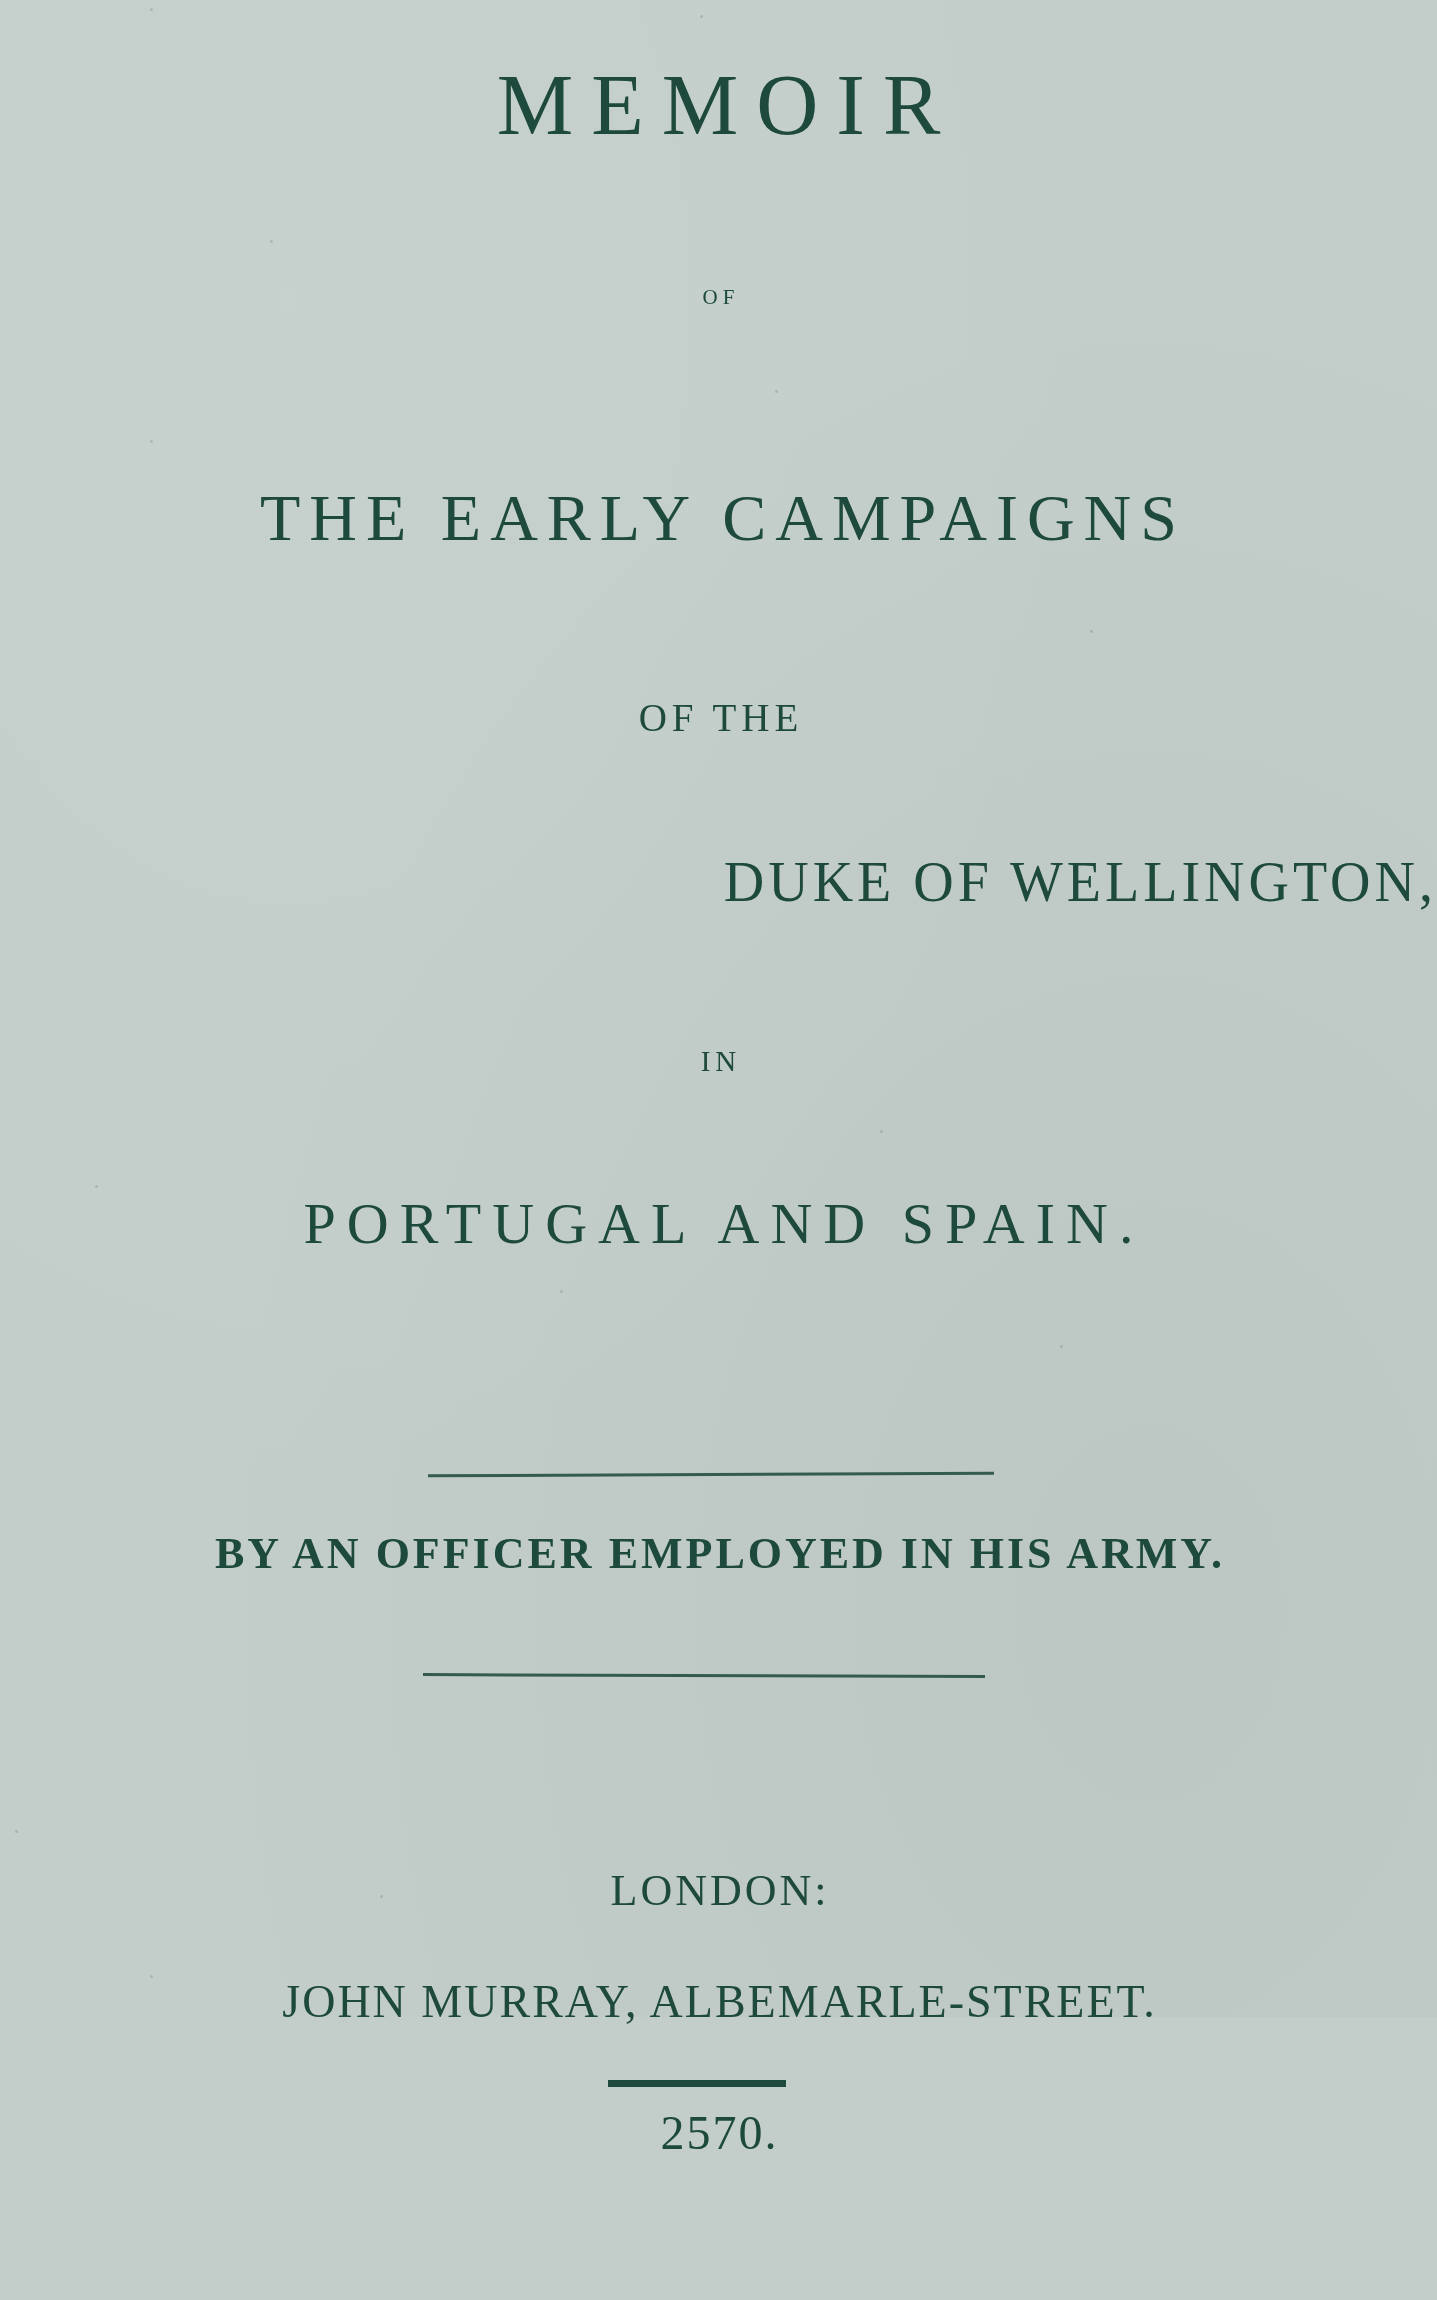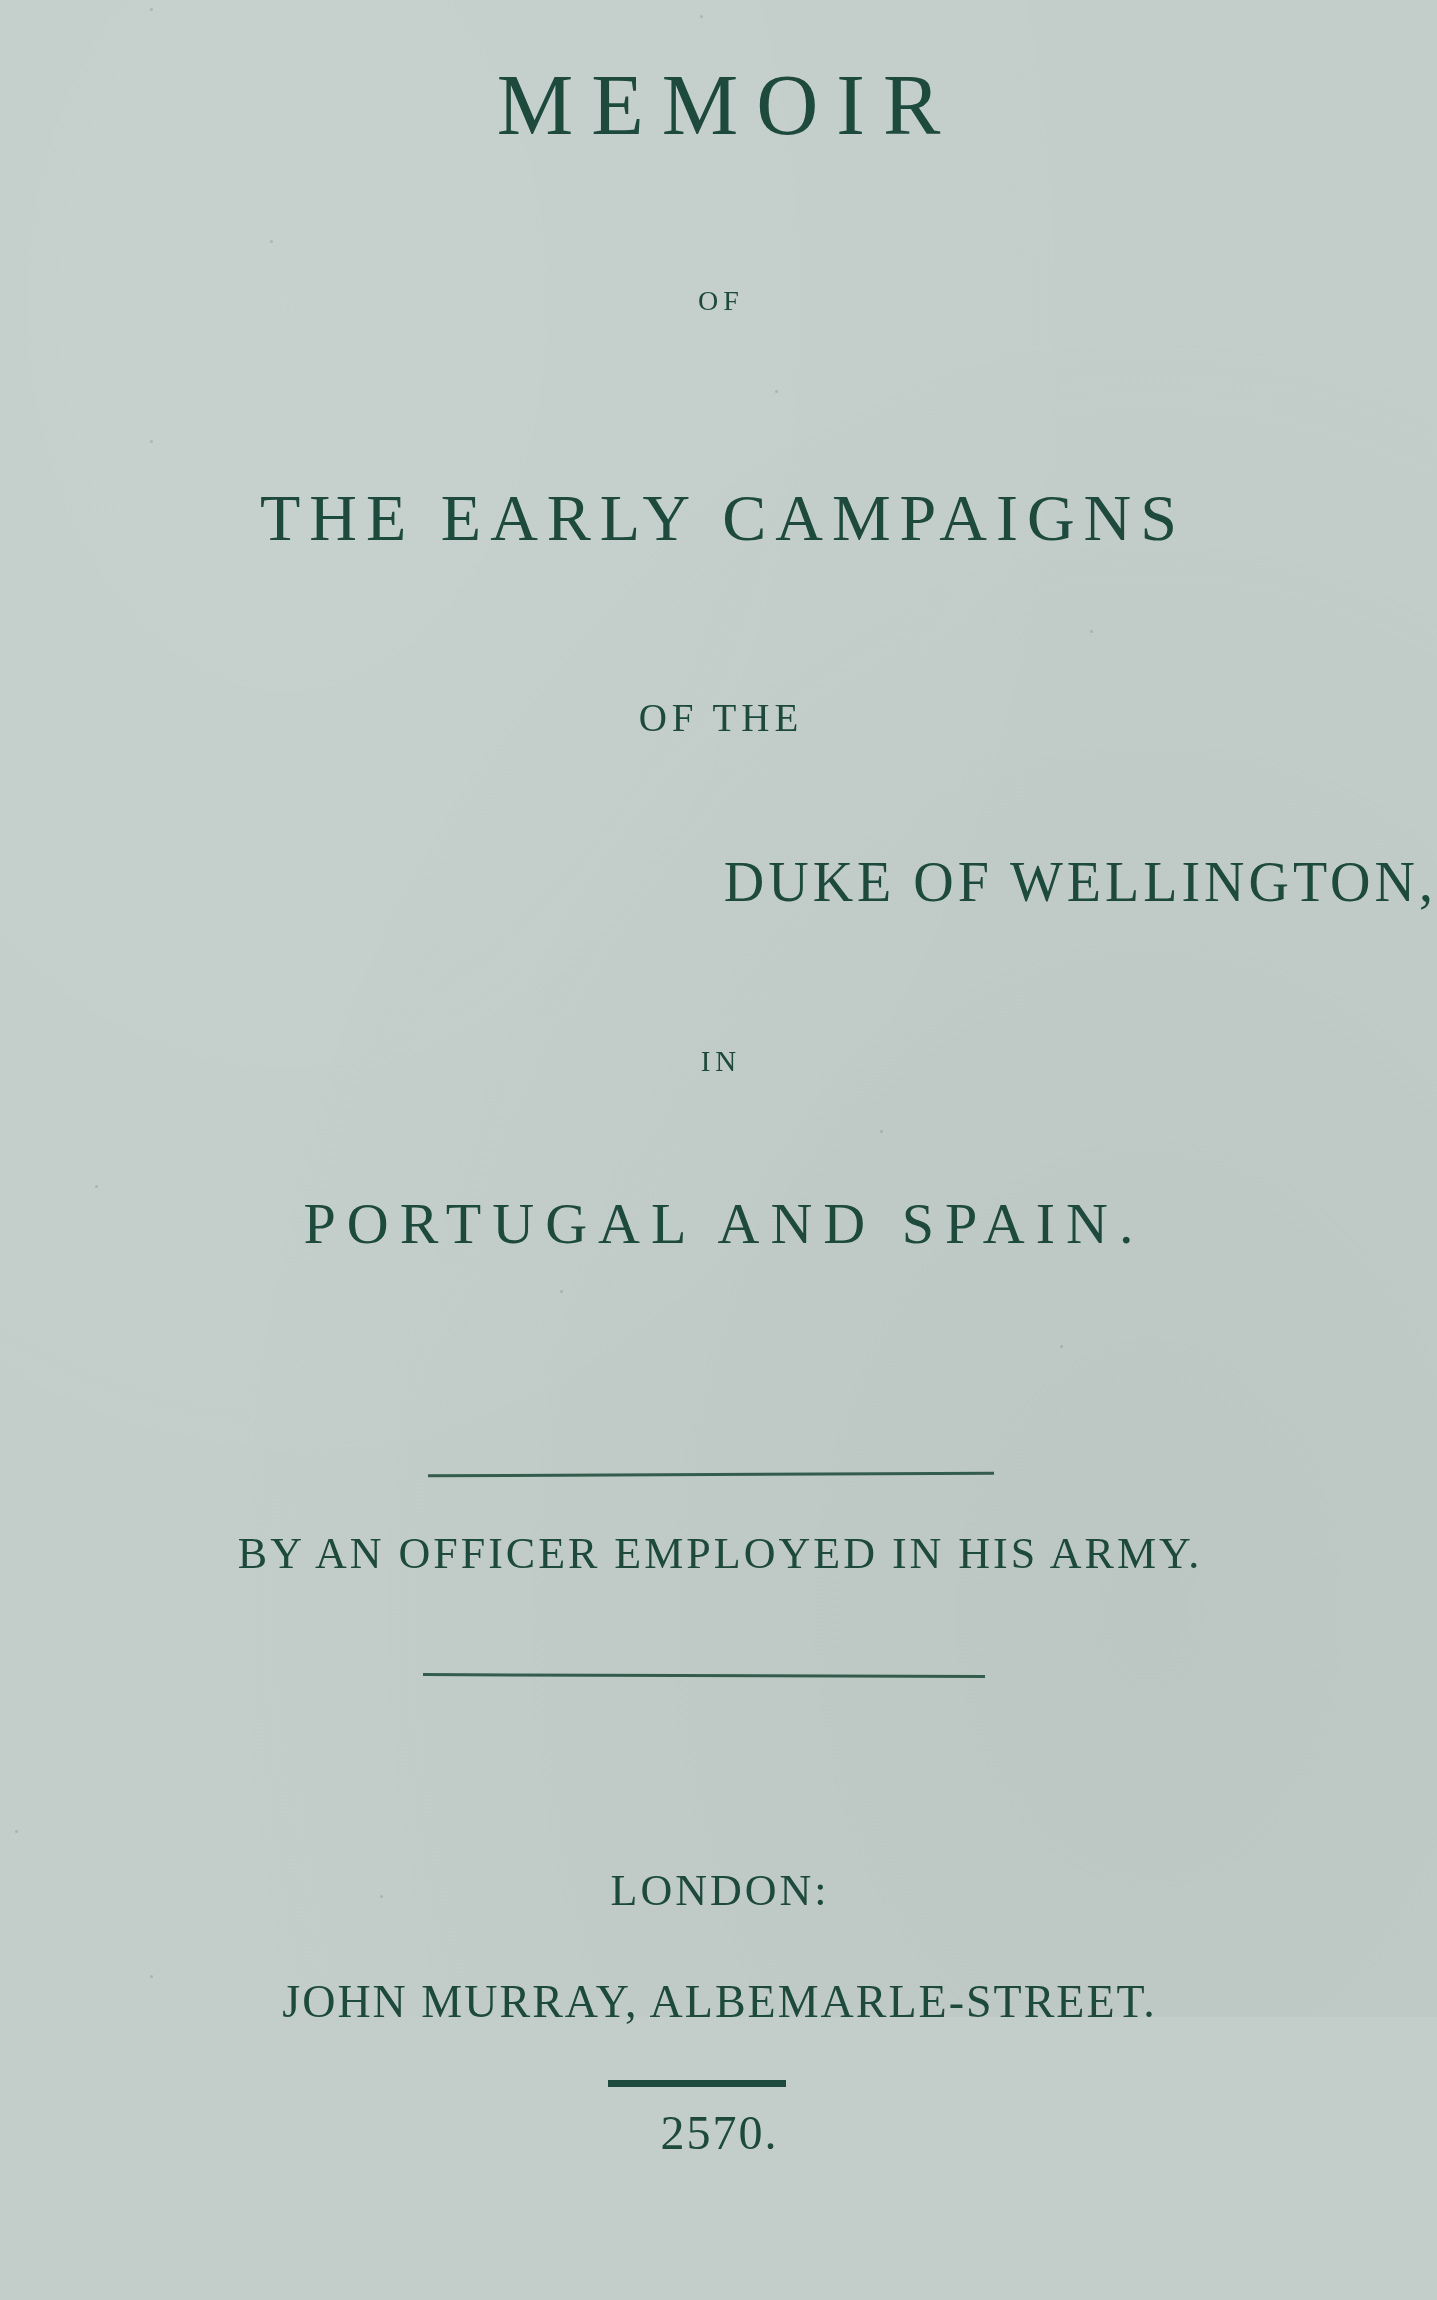--- a/index.html
+++ b/index.html
@@ -45,21 +45,21 @@
     font-size: 86px;
     letter-spacing: 18px;
     text-indent: 18px;
     font-weight: 400;
   }
   .l-of1 {
     position: absolute;
     top: 285px;
     left: 0;
     right: 0;
-    font-size: 28px;
+    font-size: 21px;
     letter-spacing: 5px;
     text-indent: 5px;
   }
   .l-early {
     position: absolute;
     top: 480px;
     left: 0;
     right: 0;
     font-size: 66px;
     letter-spacing: 9px;
@@ -121,20 +121,21 @@
     transform: rotate(0.18deg);
   }
   .l-byofficer {
     position: absolute;
     top: 1528px;
     left: 0;
     right: 0;
     font-size: 44px;
     letter-spacing: 3px;
     text-indent: 3px;
+    font-weight: bold;
   }
   .l-london {
     position: absolute;
     top: 1865px;
     left: 0;
     right: 0;
     font-size: 44px;
     letter-spacing: 3px;
     text-indent: 3px;
   }

